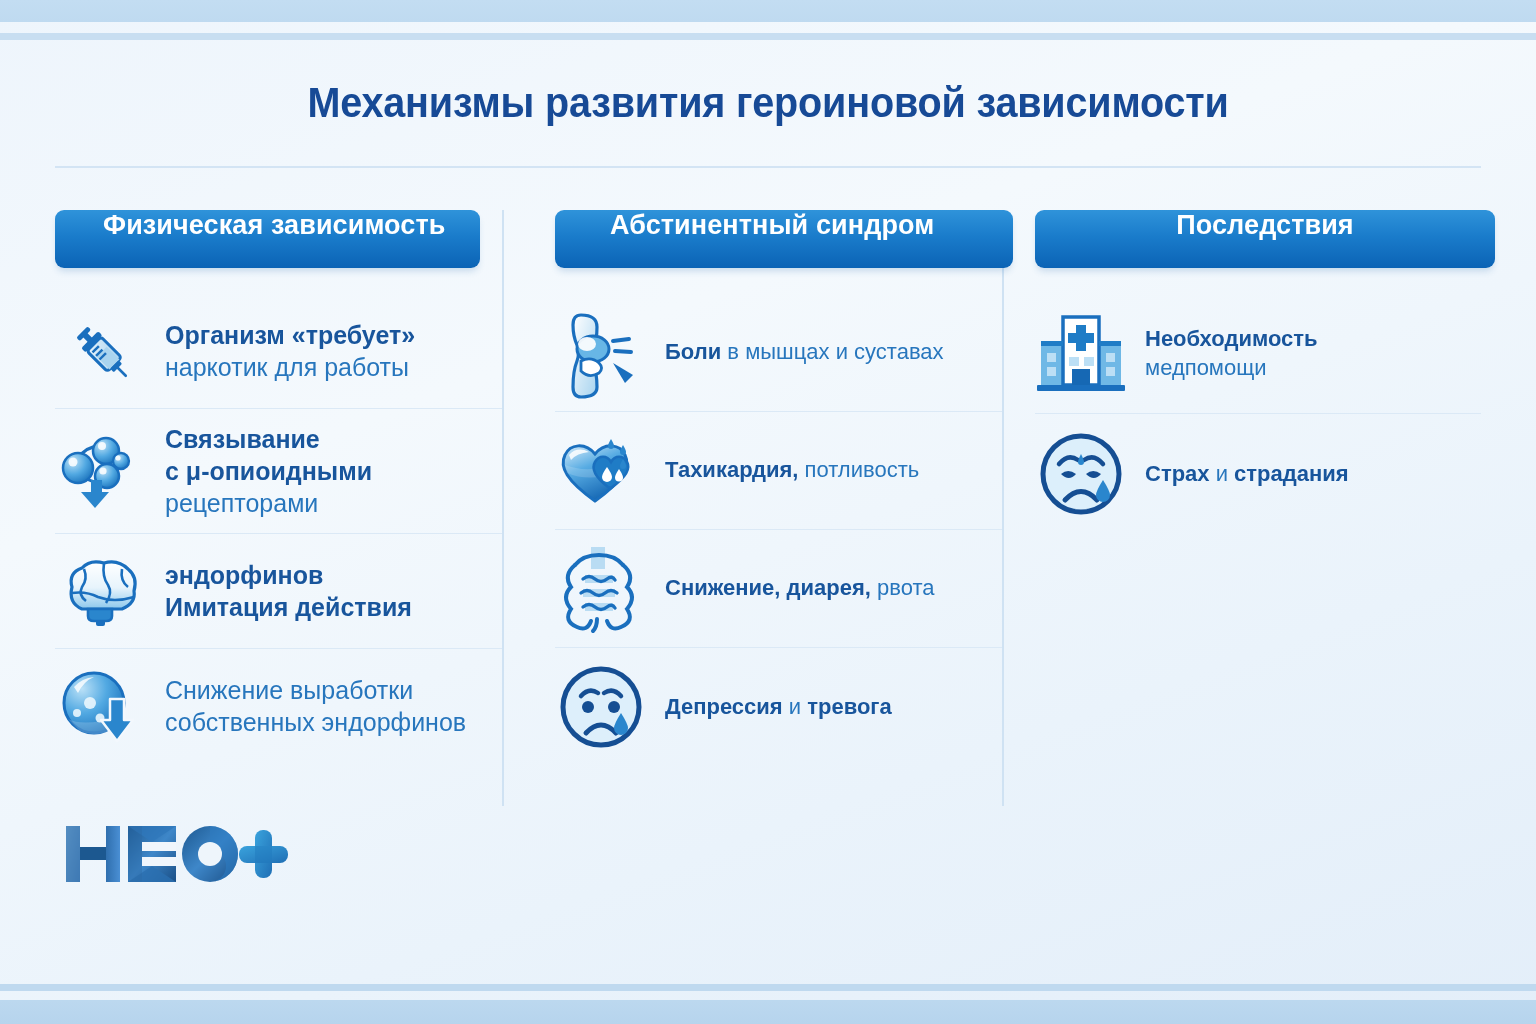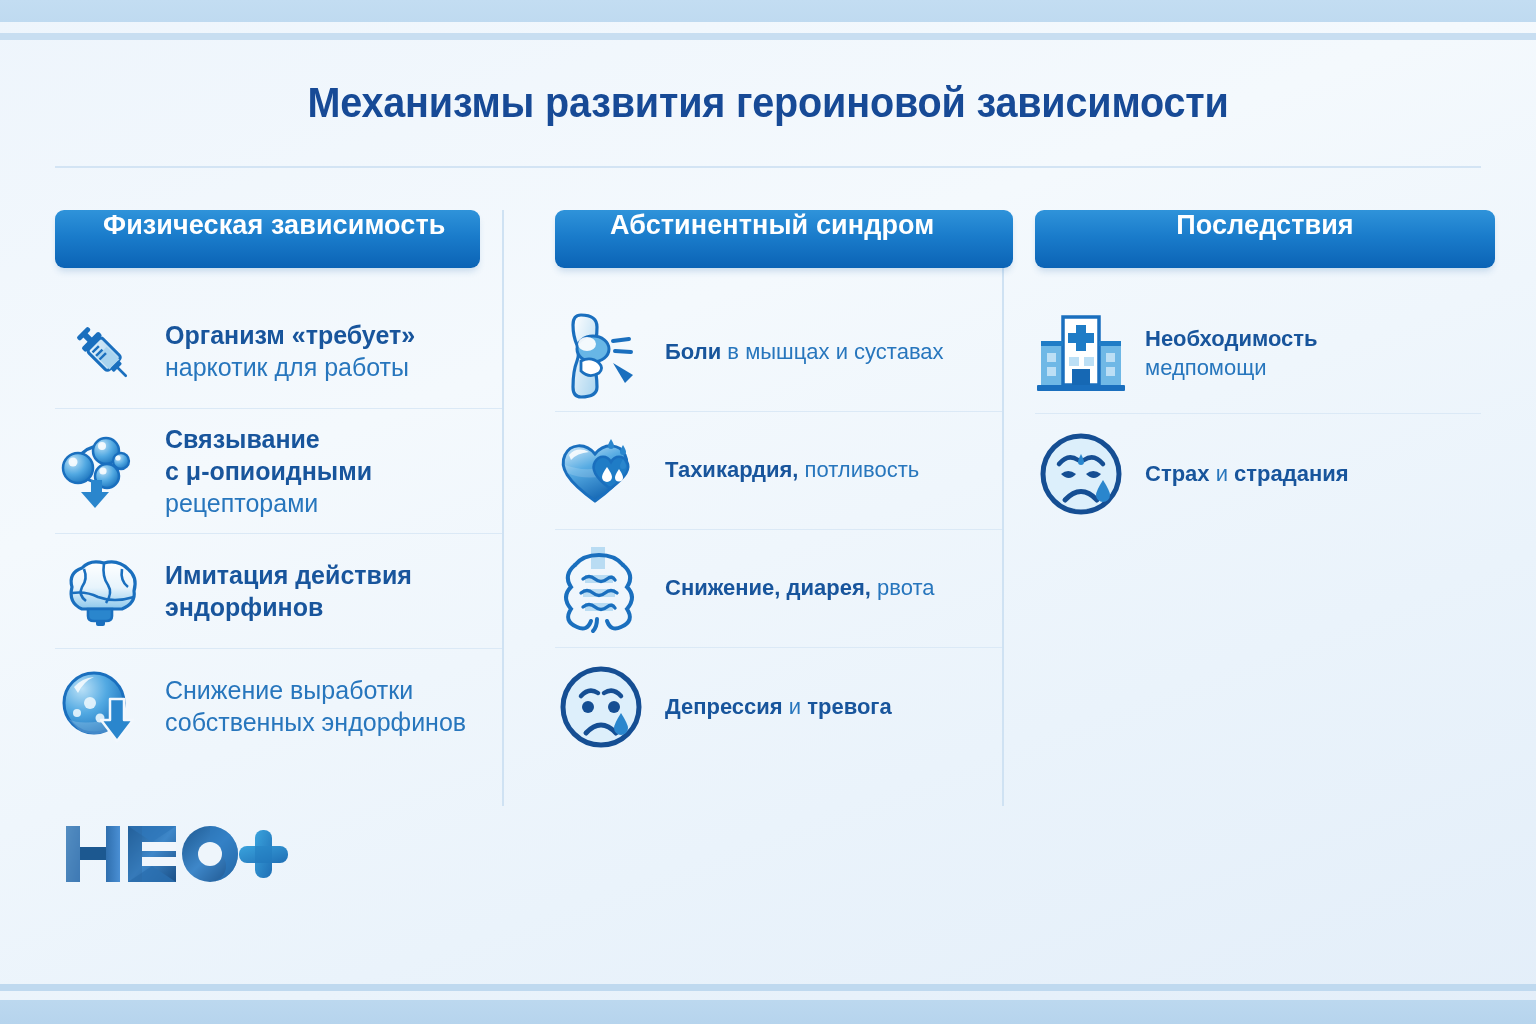--- a/index.html
+++ b/index.html
@@ -222,22 +222,22 @@
               <path d="M14 34 Q10 20 24 15 Q32 6 46 10 Q60 6 70 16 Q80 24 76 38 Q78 50 64 56 L24 56 Q10 50 14 34 Z" fill="url(#brainG)" stroke="#1a6fbe" stroke-width="3.2" stroke-linejoin="round"></path>
               <path d="M26 16 Q30 26 24 34 Q20 42 28 48" stroke="#1a6fbe" stroke-width="2.6" fill="none"></path>
               <path d="M46 10 Q44 24 50 32 Q55 40 48 50" stroke="#1a6fbe" stroke-width="2.6" fill="none"></path>
               <path d="M64 16 Q62 28 70 34" stroke="#1a6fbe" stroke-width="2.6" fill="none"></path>
               <path d="M14 40 Q28 38 40 44 Q56 50 76 44" stroke="#1a6fbe" stroke-width="2.6" fill="none"></path>
               <path d="M30 56 h24 v7 q0 5 -6 5 h-12 q-6 0 -6 -5 z" fill="#2a86cd" stroke="#1a6fbe" stroke-width="2.6"></path>
               <rect x="38" y="67" width="9" height="6" rx="2" fill="#1a6fbe"></rect>
             </svg>
           </span>
           <span class="txt">
+            <span class="line b">эндорфинов</span>
             <span class="line b">Имитация действия</span>
-            <span class="line b">эндорфинов</span>
           </span>
         </div>
 
         <div class="row">
           <span class="icon">
             <svg width="86" height="82" viewBox="0 0 86 82">
               <defs>
                 <radialGradient id="sphB" cx="0.3" cy="0.26" r="0.82">
                   <stop offset="0" stop-color="#bbe1f7"></stop>
                     <stop offset="0.5" stop-color="#52a9e2"></stop>

